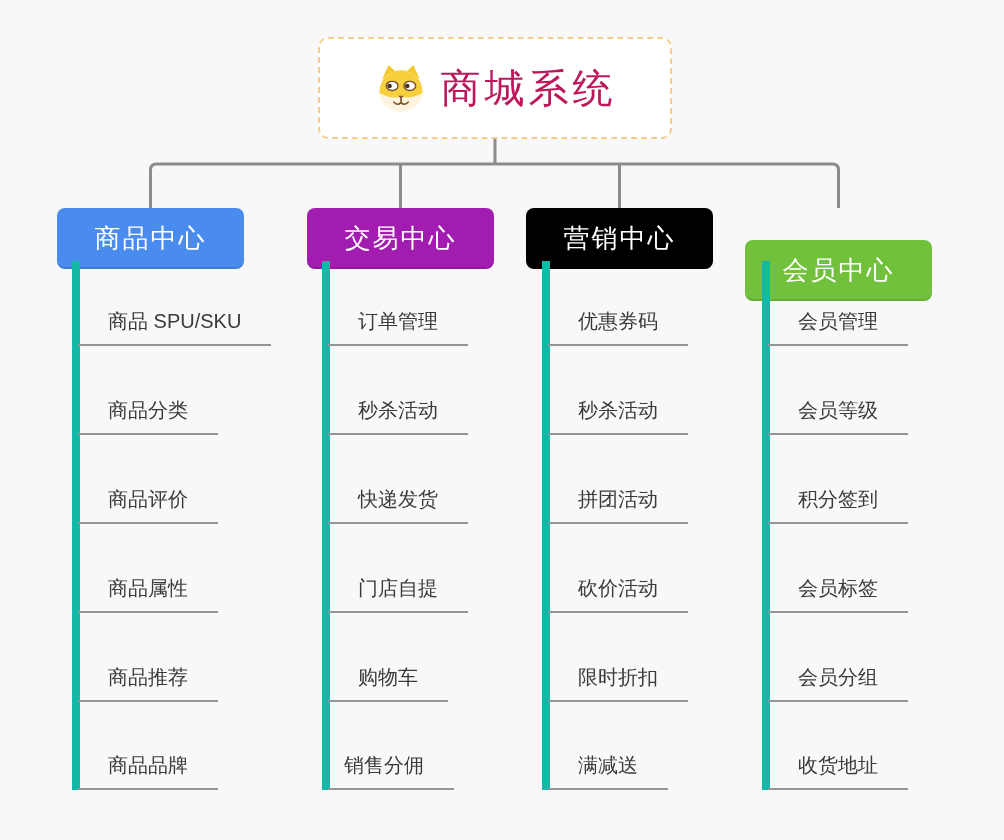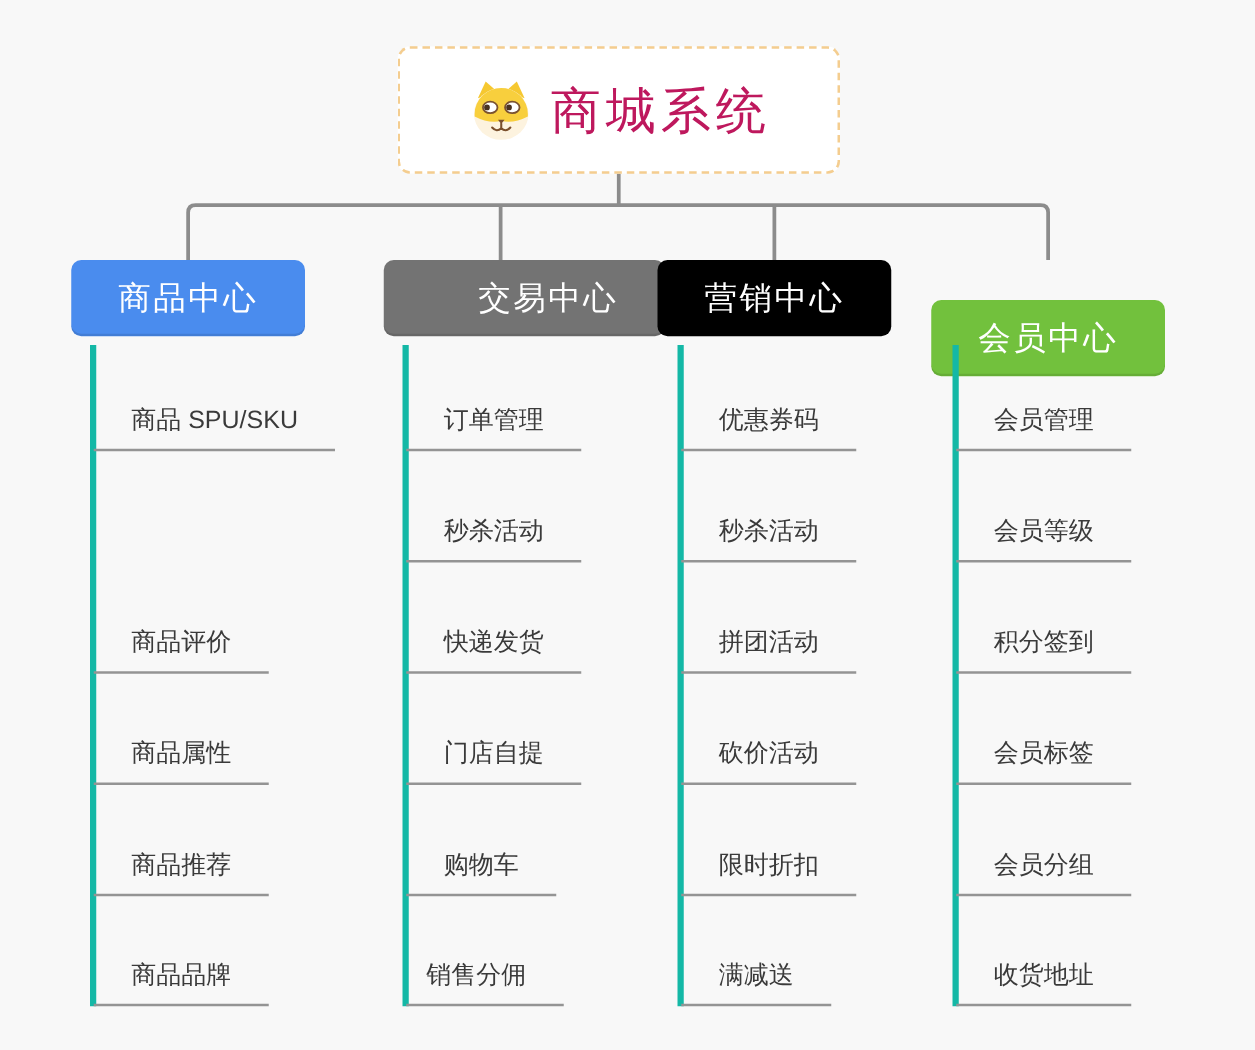--- a/index.html
+++ b/index.html
@@ -22,22 +22,22 @@
   
   .branch-box{
     position:absolute;top:208px;width:187px;height:61px;border-radius:8px;
     display:flex;align-items:center;justify-content:center;z-index:2;cursor:pointer;
     box-shadow:inset 0 -2px 0 rgba(0,0,0,0.10);
   }
   .branch-label{font-size:26px;color:#ffffff;letter-spacing:2px;white-space:nowrap;}
 
   
   .mind-column{
-    position:absolute;top:276px;height:529px;width:230px;
-    border-left:5px solid #14b8a6;z-index:2;
+    position:absolute;top:261px;height:529px;width:230px;
+    border-left:8px solid #14b8a6;z-index:2;
   }
   .mind-item{
     position:absolute;left:-2px;width:max-content;
     padding:0 30px 8px 30px;height:30px;line-height:30px;
     border-bottom:2px solid #949494;
     font-size:20px;color:#3a3a3a;white-space:nowrap;cursor:pointer;
   }
 </style>
 </head>
 <body>
@@ -62,26 +62,27 @@
       <path d="M26,34.5 V38 M19,37.5 Q22.5,41.5 26,38 Q29.5,41.5 33,37.5" stroke="#7a4f2c" stroke-width="1.6" fill="none" stroke-linecap="round"></path>
     </svg>
     <span class="root-title">商城系统</span>
   </div>
 
 <div class="branch-box" style="left: 57px; background: rgb(74, 140, 238);">
       <span class="branch-label">商品中心</span>
     </div>
     <div class="mind-column" style="left: 72px;">
       <div class="mind-item" style="top: 45px;">商品 SPU/SKU</div>
+      <div class="mind-item" style="top: 134px;">商品分类</div>
       <div class="mind-item" style="top: 223px;">商品评价</div>
       <div class="mind-item" style="top: 312px;">商品属性</div>
       <div class="mind-item" style="top: 401px;">商品推荐</div>
       <div class="mind-item" style="top: 489px;">商品品牌</div>
     </div>
-    <div class="branch-box" style="left: 307px; background: #737373; padding-left: 38px;">
+    <div class="branch-box" style="left: 307px; background: #a21caf;">
       <span class="branch-label">交易中心</span>
     </div>
     <div class="mind-column" style="left: 322px;">
       <div class="mind-item" style="top: 45px;">订单管理</div>
       <div class="mind-item" style="top: 134px;">秒杀活动</div>
       <div class="mind-item" style="top: 223px;">快递发货</div>
       <div class="mind-item" style="top: 312px;">门店自提</div>
       <div class="mind-item" style="top: 401px;">购物车</div>
       <div class="mind-item" style="top: 489px; padding-left: 16px;">销售分佣</div>
     </div>

